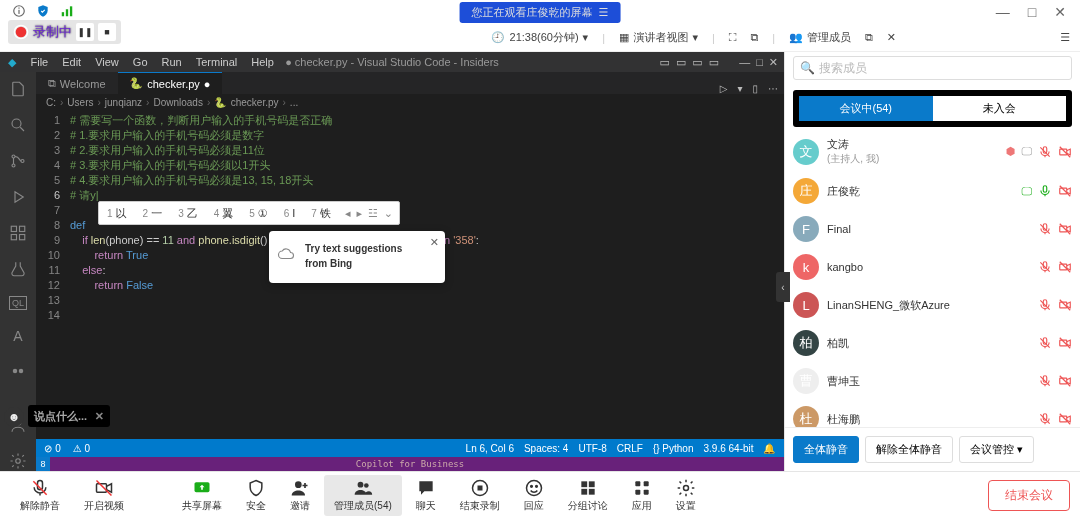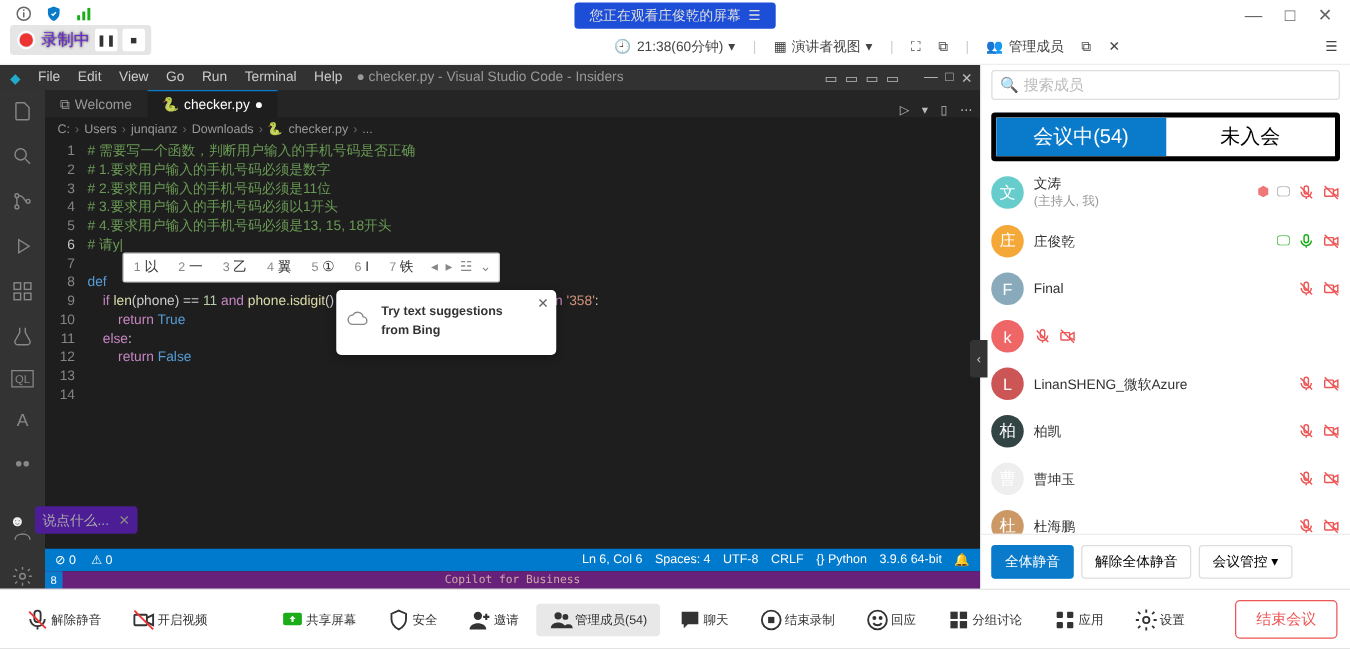--- a/index.html
+++ b/index.html
@@ -63,43 +63,43 @@
 .statusbar { height: 18px; background: #007acc; color: #fff; font-size: 10px; display: flex; align-items: center; padding: 0 8px; gap: 12px; position: absolute; bottom: 14px; left: 0; right: 0; }
 .statusbar .sbr { margin-left: auto; display: flex; gap: 10px; }
 .copilot { position: absolute; bottom: 0; left: 0; right: 0; height: 14px; background: #68217a; color: #caa; font-size: 9px; text-align: center; line-height: 14px; font-family: Consolas, monospace; }
 .blue8 { position: absolute; left: 0; bottom: 0; width: 14px; height: 14px; background: #0a7aca; color: #fff; font-size: 9px; display: flex; align-items: center; justify-content: center; z-index: 3; }
 
 .rec { position: absolute; left: 8px; top: 20px; z-index: 20; display: flex; align-items: center; gap: 4px; background: rgba(0,0,0,.1); padding: 3px 5px; border-radius: 3px; }
 .rec .dot { width: 16px; height: 16px; }
 .rec .txt { color: #6d28d9; font-size: 13px; text-shadow: 0 0 2px #000; }
 .rec .btn { width: 18px; height: 18px; background: #fff; border-radius: 2px; display: flex; align-items: center; justify-content: center; font-size: 9px; color: #333; }
 
-.chatbox { position: absolute; left: 28px; bottom: 44px; width: 82px; height: 22px; background: #4c1d95; border-radius: 3px; display: flex; align-items: center; padding: 0 6px; font-size: 11px; color: #aaa; z-index: 4; }
+.chatbox { position: absolute; left: 28px; bottom: 44px; width: 82px; height: 22px; background: #000000; border-radius: 3px; display: flex; align-items: center; padding: 0 6px; font-size: 11px; color: #aaa; z-index: 4; font-weight: bold; }
 .chatbox .cx { margin-left: auto; color: #888; }
 .chface { position: absolute; left: 4px; bottom: 44px; width: 20px; height: 20px; border-radius: 50%; background: #333; display: flex; align-items: center; justify-content: center; color: #eee; font-size: 12px; z-index: 4; }
 .rp-search { margin: 4px 8px; height: 24px; border: 1px solid #ddd; border-radius: 3px; display: flex; align-items: center; padding: 0 6px; color: #aaa; gap: 4px; }
-.rp-tabs { display: flex; margin: 6px 8px 4px 8px; border: 4px solid #000000; border-radius: 3px; overflow: hidden; font-size: 16px; }
+.rp-tabs { display: flex; margin: 6px 8px 4px 8px; border: 6px solid #000000; border-radius: 3px; overflow: hidden; font-size: 11px; }
 .rp-tabs .t { flex: 1; text-align: center; padding: 5px 0; cursor: pointer; }
 .rp-tabs .t.act { background: #0a7aca; color: #fff; }
 .mlist { flex: 1; overflow: hidden; }
 .mem { display: flex; align-items: center; padding: 6px 8px; gap: 8px; font-size: 11px; }
 .mem .av { width: 26px; height: 26px; border-radius: 50%; background: #ddd; flex-shrink: 0; display: flex; align-items: center; justify-content: center; font-size: 13px; color: #fff; overflow: hidden; }
 .mem .nm { flex: 1; color: #333; }
 .mem .sub { color: #999; font-size: 10px; }
 .mem .ics { display: flex; gap: 6px; align-items: center; }
 .mic-on { color: #1aad19; }
 .mic-off { color: #e55; }
 .cam-off { color: #e55; }
 .rp-foot { display: flex; gap: 6px; padding: 8px; border-top: 1px solid #eee; }
 .rp-foot .b { flex: 0 0 auto; padding: 5px 10px; border-radius: 3px; font-size: 11px; border: 1px solid #ddd; background: #fff; text-align: center; cursor: pointer; }
 .rp-foot .b.pri { background: #0a7aca; color: #fff; border-color: #0a7aca; }
 
 
 .tb { position: absolute; bottom: 0; left: 0; right: 0; height: 48px; background: #fff; border-top: 1px solid #e5e5e5; display: flex; align-items: center; padding: 0 10px; gap: 4px; z-index: 10; }
-.tb .item { display: flex; flex-direction: row; align-items: center; gap: 1px; padding: 3px 10px; font-size: 10px; color: #333; cursor: pointer; border-radius: 3px; }
+.tb .item { display: flex; flex-direction: column; align-items: center; gap: 1px; padding: 3px 10px; font-size: 10px; color: #333; cursor: pointer; border-radius: 3px; }
 .tb .item .ico { width: 20px; height: 20px; display: flex; align-items: center; justify-content: center; font-size: 16px; }
 .tb .item.act { background: #e8e8e8; }
 .tb .gap { width: 30px; }
 .tb .end { margin-left: auto; border: 1px solid #e55; color: #e55; padding: 6px 16px; border-radius: 4px; font-size: 12px; cursor: pointer; text-align: right; }
 
 .collapse { position: absolute; right: 290px; top: 272px; width: 14px; height: 30px; background: #333; display: flex; align-items: center; justify-content: center; color: #ccc; font-size: 10px; z-index: 8; border-radius: 3px 0 0 3px; }
 
 svg { display: block; }
 </style>
 </head>
@@ -436,20 +436,21 @@
               <svg width="14" height="14" viewBox="0 0 24 24" fill="none" stroke="currentColor" stroke-width="2">
                 <rect x="3" y="7" width="12" height="10" rx="1"></rect>
                 <path d="M15 10l6-3v10l-6-3"></path>
                 <path d="M3 3l18 18"></path>
               </svg>
             </span>
           </div>
         </div>
         <div class="mem">
           <div class="av" style="background:#e66">k</div>
+          <div class="nm">kangbo</div>
           <div class="ics">
             <span class="mic-off">
               <svg width="14" height="14" viewBox="0 0 24 24" fill="none" stroke="currentColor" stroke-width="2">
                 <rect x="9" y="3" width="6" height="11" rx="3"></rect>
                 <path d="M5 11a7 7 0 0014 0M12 18v3"></path>
                 <path d="M4 4l16 16"></path>
               </svg>
             </span>
             <span class="cam-off">
               <svg width="14" height="14" viewBox="0 0 24 24" fill="none" stroke="currentColor" stroke-width="2">

